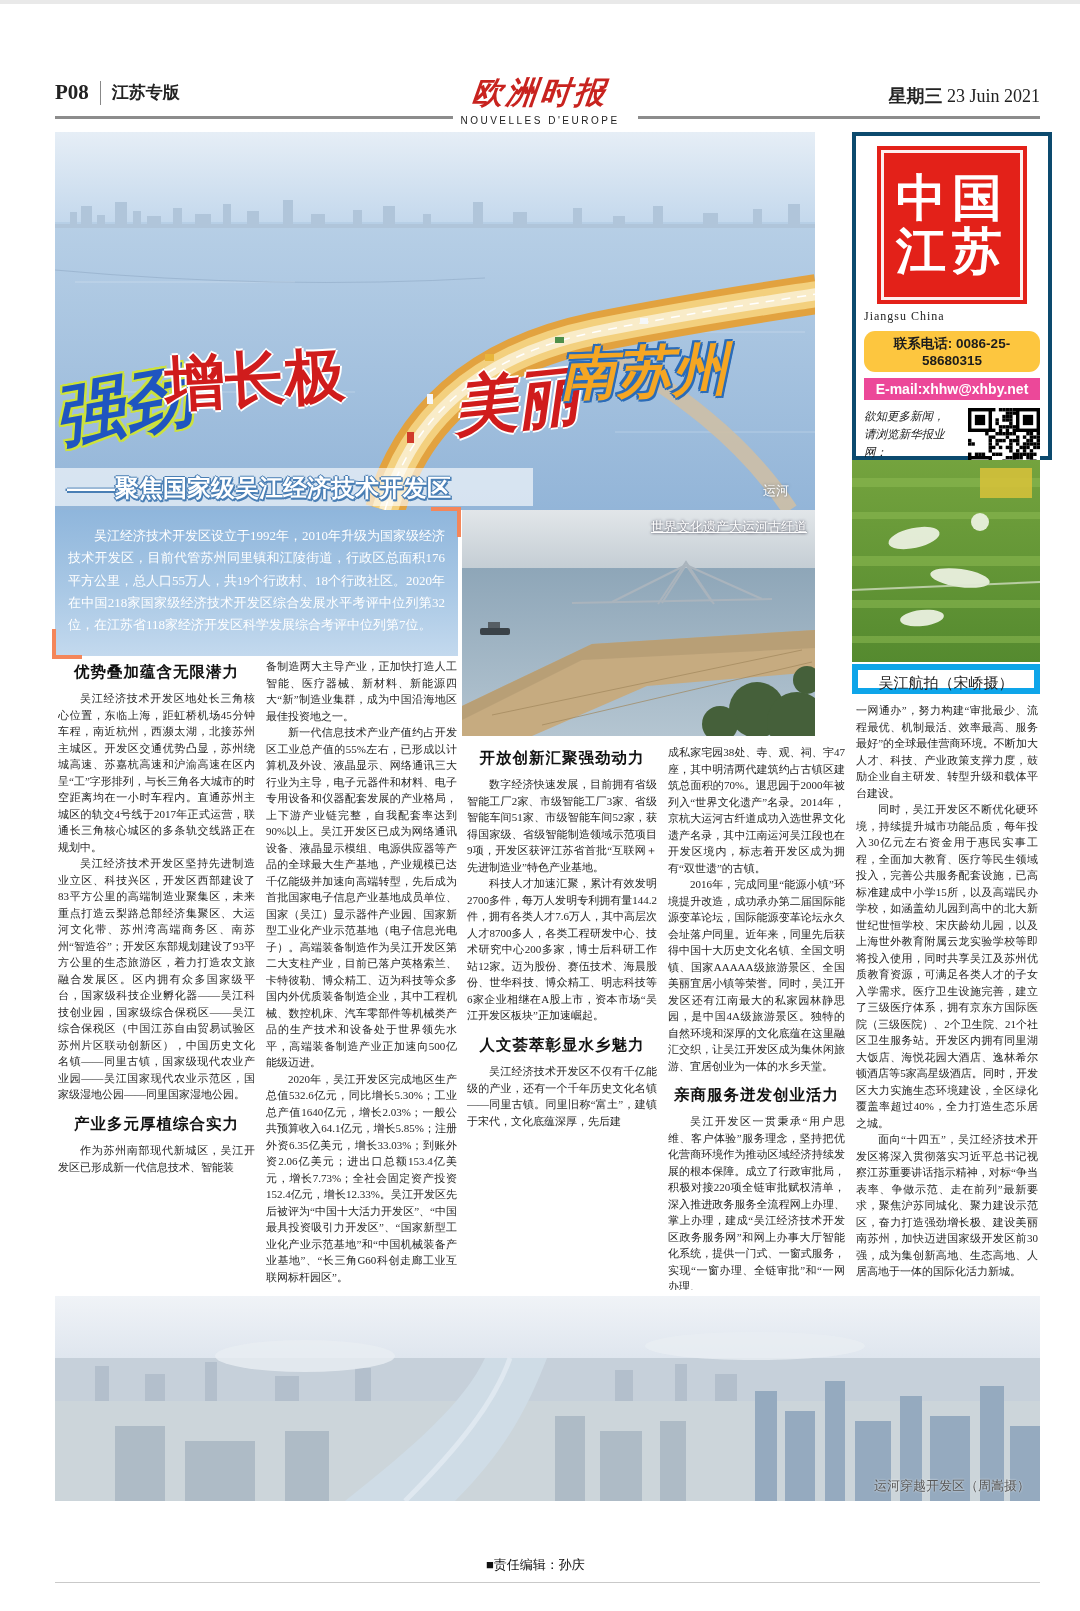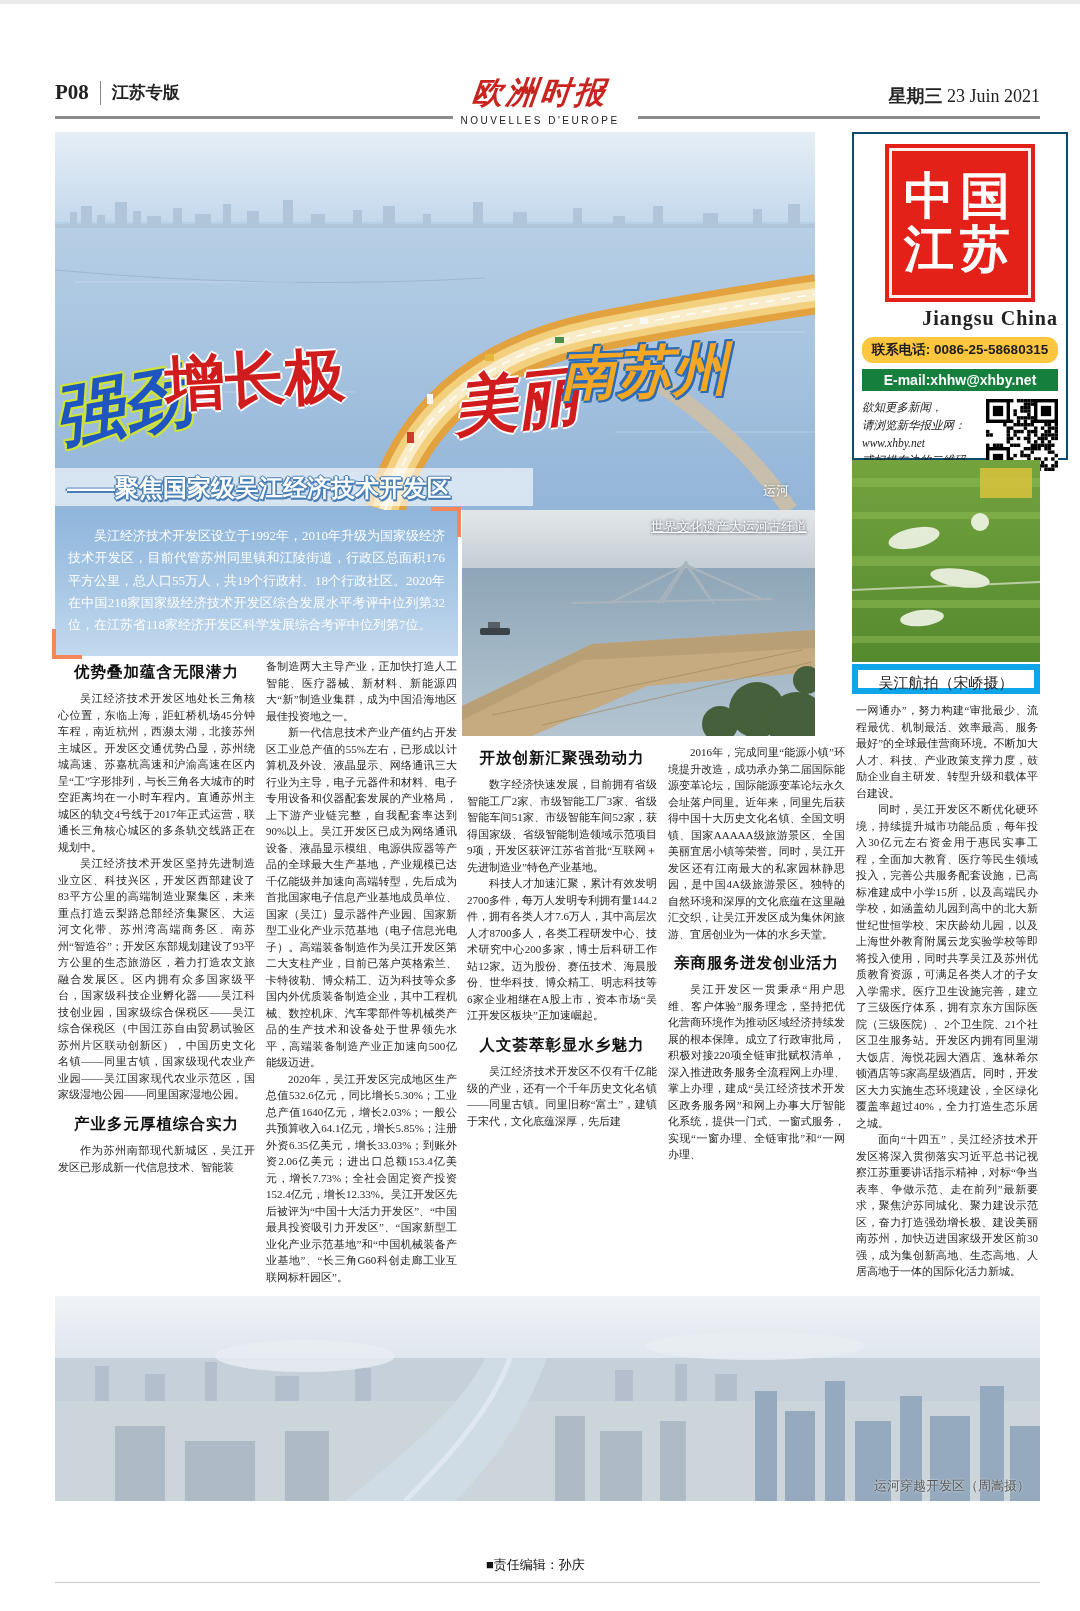--- a/index.html
+++ b/index.html
@@ -39,31 +39,31 @@
   .intro{left:55px;top:506px;width:403px;height:146px;box-sizing:border-box;padding:15px 13px 0 13px;
          background:linear-gradient(180deg,#8fb6dc 0%,#a9c8e5 55%,#c3d9ee 100%);}
   .intro p{margin:0;color:#fff;font-size:13px;line-height:1.72;text-align:justify;text-indent:2em;}
   .corner-tr,.corner-bl{position:absolute;width:26px;height:26px;}
   .corner-tr{right:-3px;top:-3px;border-top:4px solid #f4865a;border-right:4px solid #f4865a;}
   .corner-bl{left:-3px;bottom:-3px;border-bottom:4px solid #f4865a;border-left:4px solid #f4865a;}
   
   .canal{left:462px;top:506px;width:353px;height:226px;overflow:hidden;}
   .canal-cap{position:absolute;right:8px;top:8px;font-size:13px;color:#fff;text-shadow:0 0 3px #334;text-decoration:underline;}
   
-  .sbox{left:852px;top:128px;width:216px;height:328px;box-sizing:border-box;border:2px solid #0c4a6e;
+  .sbox{left:852px;top:128px;width:200px;height:328px;box-sizing:border-box;border:4px solid #0c4a6e;
         background:#fff;padding:7px 8px;}
   .seal{position:relative;width:150px;height:158px;margin:3px auto 5px;background:#e32119;
         display:flex;flex-direction:column;align-items:center;justify-content:center;}
   .seal:after{content:"";position:absolute;inset:4px;border:3px solid rgba(255,255,255,.93);}
   .seal div{color:#fff;font-weight:bold;font-size:50px;line-height:1.06;letter-spacing:6px;z-index:1;
         font-family:"Liberation Serif",serif;}
-  .s-en{text-align:right;font-size:20px;font-weight:bold;margin:4px 0 7px;letter-spacing:1px;}
+  .s-en{text-align:left;font-size:12px;font-weight:normal;margin:4px 0 7px;letter-spacing:1px;}
   .s-phone{background:#fdc63f;color:#1c1c1c;font-weight:bold;font-size:13.5px;text-align:center;
            padding:4px 0;font-family:"Liberation Sans",sans-serif;border-radius:11px;}
-  .s-mail{background:#15803d;color:#fff;font-weight:bold;font-size:14px;text-align:center;
+  .s-mail{background:#ec4899;color:#fff;font-weight:bold;font-size:14px;text-align:center;
           padding:3px 0;margin-top:6px;font-family:"Liberation Sans",sans-serif;}
   .s-bottom{display:flex;margin-top:8px;align-items:flex-start;}
   .s-promo{font-style:italic;font-size:11.5px;line-height:1.55;color:#1a1a1a;flex:1;}
   .qr{width:72px;height:72px;flex:none;margin-left:4px;}
   
   .aerial{left:852px;top:456px;width:188px;height:202px;overflow:hidden;}
   .aerial-cap{left:852px;top:660px;width:188px;height:30px;box-sizing:border-box;border:6px solid #0ea5e9;
               background:#fff;text-align:center;font-size:15px;line-height:26px;}
   
   .col{overflow:hidden;font-size:11px;line-height:1.5;color:#262626;}
@@ -436,20 +436,21 @@
     <p>2020年，吴江开发区完成地区生产总值532.6亿元，同比增长5.30%；工业总产值1640亿元，增长2.03%；一般公共预算收入64.1亿元，增长5.85%；注册外资6.35亿美元，增长33.03%；到账外资2.06亿美元；进出口总额153.4亿美元，增长7.73%；全社会固定资产投资152.4亿元，增长12.33%。吴江开发区先后被评为“中国十大活力开发区”、“中国最具投资吸引力开发区”、“国家新型工业化产业示范基地”和“中国机械装备产业基地”、“长三角G60科创走廊工业互联网标杆园区”。</p>
   </div>
   <div class="abs col c3">
     <h3>开放创新汇聚强劲动力</h3>
     <p>数字经济快速发展，目前拥有省级智能工厂2家、市级智能工厂3家、省级智能车间51家、市级智能车间52家，获得国家级、省级智能制造领域示范项目9项，开发区获评江苏省首批“互联网＋先进制造业”特色产业基地。</p>
     <p>科技人才加速汇聚，累计有效发明2700多件，每万人发明专利拥有量144.2件，拥有各类人才7.6万人，其中高层次人才8700多人，各类工程研发中心、技术研究中心200多家，博士后科研工作站12家。迈为股份、赛伍技术、海晨股份、世华科技、博众精工、明志科技等6家企业相继在A股上市，资本市场“吴江开发区板块”正加速崛起。</p>
     <h3>人文荟萃彰显水乡魅力</h3>
     <p>吴江经济技术开发区不仅有千亿能级的产业，还有一个千年历史文化名镇——同里古镇。同里旧称“富土”，建镇于宋代，文化底蕴深厚，先后建</p>
   </div>
   <div class="abs col c4">
+    <p style="text-indent:0">成私家宅园38处、寺、观、祠、宇47座，其中明清两代建筑约占古镇区建筑总面积的70%。退思园于2000年被列入“世界文化遗产”名录。2014年，京杭大运河古纤道成功入选世界文化遗产名录，其中江南运河吴江段也在开发区境内，标志着开发区成为拥有“双世遗”的古镇。</p>
     <p>2016年，完成同里“能源小镇”环境提升改造，成功承办第二届国际能源变革论坛，国际能源变革论坛永久会址落户同里。近年来，同里先后获得中国十大历史文化名镇、全国文明镇、国家AAAAA级旅游景区、全国美丽宜居小镇等荣誉。同时，吴江开发区还有江南最大的私家园林静思园，是中国4A级旅游景区。独特的自然环境和深厚的文化底蕴在这里融汇交织，让吴江开发区成为集休闲旅游、宜居创业为一体的水乡天堂。</p>
     <h3>亲商服务迸发创业活力</h3>
     <p>吴江开发区一贯秉承“用户思维、客户体验”服务理念，坚持把优化营商环境作为推动区域经济持续发展的根本保障。成立了行政审批局，积极对接220项全链审批赋权清单，深入推进政务服务全流程网上办理、掌上办理，建成“吴江经济技术开发区政务服务网”和网上办事大厅智能化系统，提供一门式、一窗式服务，实现“一窗办理、全链审批”和“一网办理、</p>
   </div>
   <div class="abs col c5">
     <p style="text-indent:0">一网通办”，努力构建“审批最少、流程最优、机制最活、效率最高、服务最好”的全球最佳营商环境。不断加大人才、科技、产业政策支撑力度，鼓励企业自主研发、转型升级和载体平台建设。</p>
     <p>同时，吴江开发区不断优化硬环境，持续提升城市功能品质，每年投入30亿元左右资金用于惠民实事工程，全面加大教育、医疗等民生领域投入，完善公共服务配套设施，已高标准建成中小学15所，以及高端民办学校，如涵盖幼儿园到高中的北大新世纪世恒学校、宋庆龄幼儿园，以及上海世外教育附属云龙实验学校等即将投入使用，同时共享吴江及苏州优质教育资源，可满足各类人才的子女入学需求。医疗卫生设施完善，建立了三级医疗体系，拥有京东方国际医院（三级医院）、2个卫生院、21个社区卫生服务站。开发区内拥有同里湖大饭店、海悦花园大酒店、逸林希尔顿酒店等5家高星级酒店。同时，开发区大力实施生态环境建设，全区绿化覆盖率超过40%，全力打造生态乐居之城。</p>
     <p>面向“十四五”，吴江经济技术开发区将深入贯彻落实习近平总书记视察江苏重要讲话指示精神，对标“争当表率、争做示范、走在前列”最新要求，聚焦沪苏同城化、聚力建设示范区，奋力打造强劲增长极、建设美丽南苏州，加快迈进国家级开发区前30强，成为集创新高地、生态高地、人居高地于一体的国际化活力新城。</p>
   </div>
 

